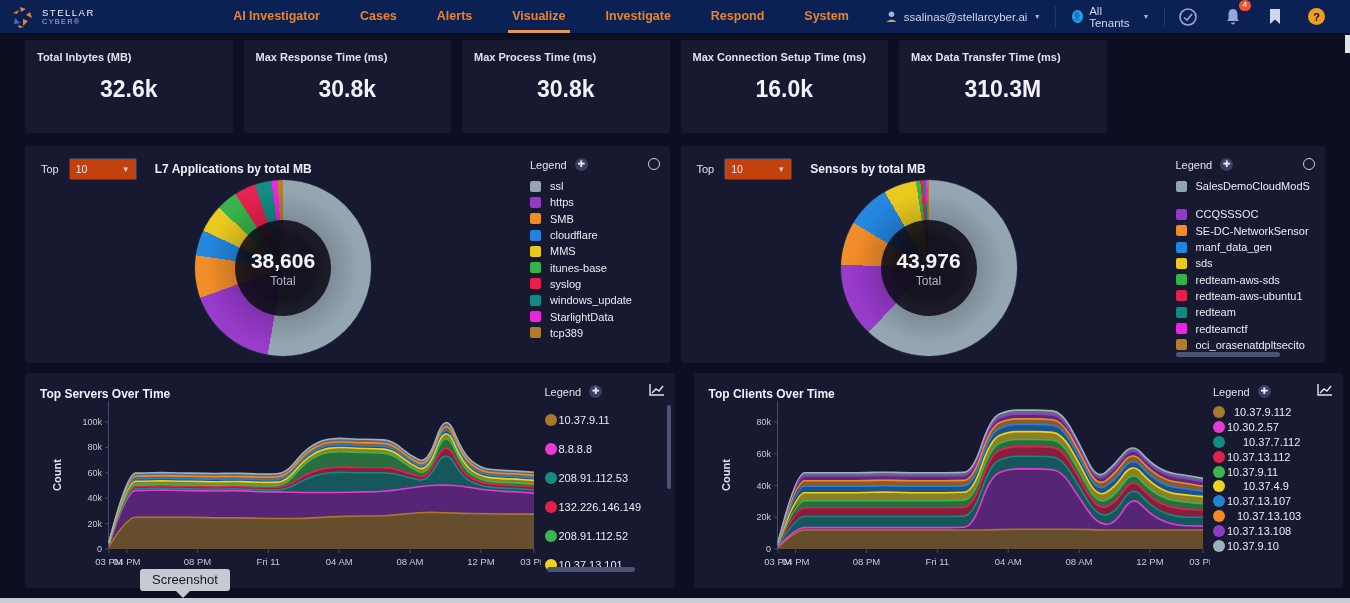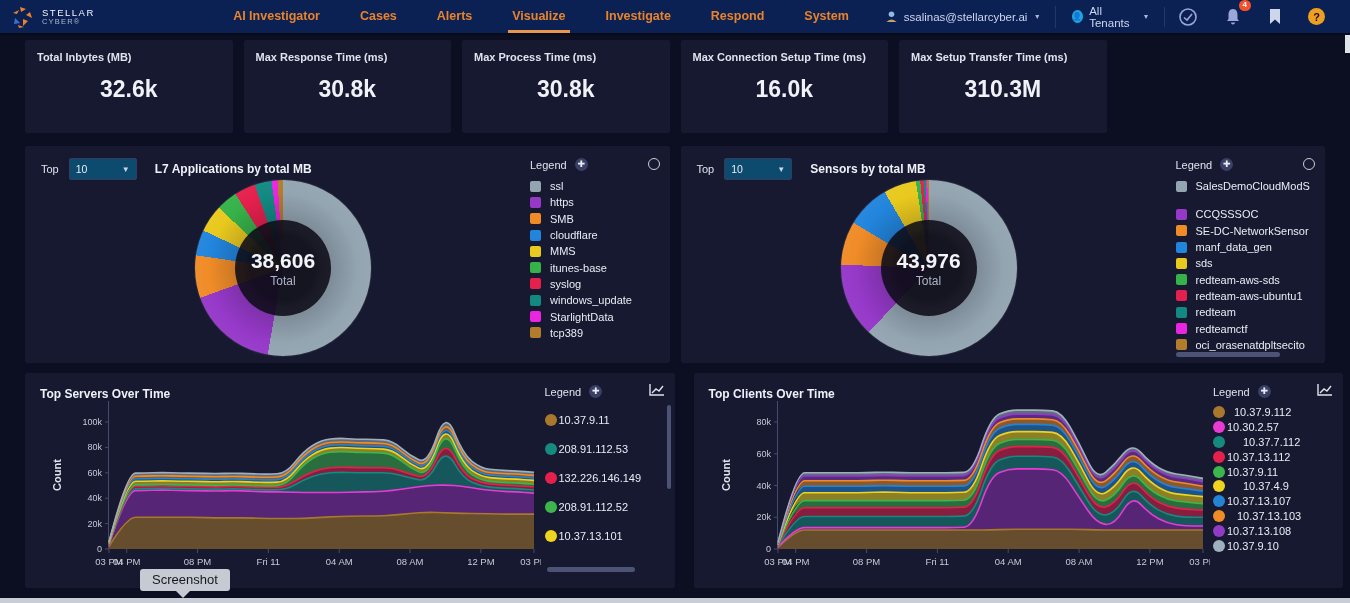--- a/index.html
+++ b/index.html
@@ -31,21 +31,21 @@
   .kpi{background:#16192f;border-radius:2px;padding:11px 12px}
   .kpi-label{font-size:11px;font-weight:700;color:#dfe3ee}
   .kpi-value{font-size:23px;font-weight:600;color:#f0f2f8;text-align:center;margin-top:13px}
   
   .panel{background:#16192f;border-radius:2px;position:relative;overflow:hidden}
   .mid-row{position:absolute;top:146px;left:25px;right:25px;height:217px;display:grid;grid-template-columns:1fr 1fr;gap:11px}
   .bot-row{position:absolute;top:373px;left:25px;right:7px;height:215px;display:grid;grid-template-columns:1fr 1fr;gap:19px}
   .pie-head{position:absolute;top:12px;left:16px;display:flex;align-items:center;gap:10px;z-index:2}
   .top-lbl{font-size:11px;color:#dfe3ee}
   .sel-wrap{display:inline-flex;align-items:center;justify-content:space-between;width:54px;height:20px;
-            background:#0c4a6e;border:1px solid #353b60;border-radius:2px;padding:0 6px;font-size:10.5px;cursor:pointer}
+            background:#c2410c;border:1px solid #353b60;border-radius:2px;padding:0 6px;font-size:10.5px;cursor:pointer}
   .sel-wrap .caret{color:#cdd3e8}
   .pie-title{font-size:12px;font-weight:700;color:#eef1f8;margin-left:8px;white-space:nowrap}
   .pie{position:absolute;width:176px;height:176px;border-radius:50%;box-shadow:0 0 0 1px rgba(255,255,255,.07)}
   .pie-hole{position:absolute;left:40px;top:40px;width:96px;height:96px;border-radius:50%;
             background:rgba(14,12,24,.88);display:flex;flex-direction:column;align-items:center;justify-content:center}
   .pie-total{font-size:21px;font-weight:600;color:#f2f4fa}
   .pie-total-lbl{font-size:12px;color:#aeb4c8;margin-top:1px}
   .legend{position:absolute;font-size:11px;color:#e9ecf5}
   .legend-head{display:flex;align-items:center;gap:8px;margin-bottom:7px;color:#dfe3ee}
   .gear-icon{width:13px;height:13px;border-radius:50%;background:#3a3f66;color:#e8ebf4;display:inline-flex;
@@ -144,21 +144,21 @@
     </div>
     <div class="kpi">
       <div class="kpi-label">Max Process Time (ms)</div>
       <div class="kpi-value">30.8k</div>
     </div>
     <div class="kpi">
       <div class="kpi-label">Max Connection Setup Time (ms)</div>
       <div class="kpi-value">16.0k</div>
     </div>
     <div class="kpi">
-      <div class="kpi-label">Max Setup Transfer Time (ms)</div>
+      <div class="kpi-label">Max Data Transfer Time (ms)</div>
       <div class="kpi-value">310.3M</div>
     </div>
   </div>
 
 <div class="mid-row">
   <section class="panel">
     <div class="pie-head">
       <span class="top-lbl">Top</span>
       <span class="sel-wrap">
         <span>10</span>
@@ -348,20 +348,24 @@
       <div class="legend-head">
         <span>Legend</span>
         <span class="gear-icon">✚</span>
       </div>
       <div id="leg2">
           <div class="legend-row" style="height: 29px; gap: 2px;">
             <span class="dot" style="background: rgb(169, 120, 44); width: 12px; height: 12px;"></span>
             <span>10.37.9.11</span>
           </div>
           <div class="legend-row" style="height: 29px; gap: 2px;">
+            <span class="dot" style="background: rgb(233, 58, 212); width: 12px; height: 12px;"></span>
+            <span>8.8.8.8</span>
+          </div>
+          <div class="legend-row" style="height: 29px; gap: 2px;">
             <span class="dot" style="background: rgb(23, 138, 128); width: 12px; height: 12px;"></span>
             <span>208.91.112.53</span>
           </div>
           <div class="legend-row" style="height: 29px; gap: 2px;">
             <span class="dot" style="background: rgb(229, 32, 77); width: 12px; height: 12px;"></span>
             <span>132.226.146.149</span>
           </div>
           <div class="legend-row" style="height: 29px; gap: 2px;">
             <span class="dot" style="background: rgb(60, 181, 76); width: 12px; height: 12px;"></span>
             <span>208.91.112.52</span>

